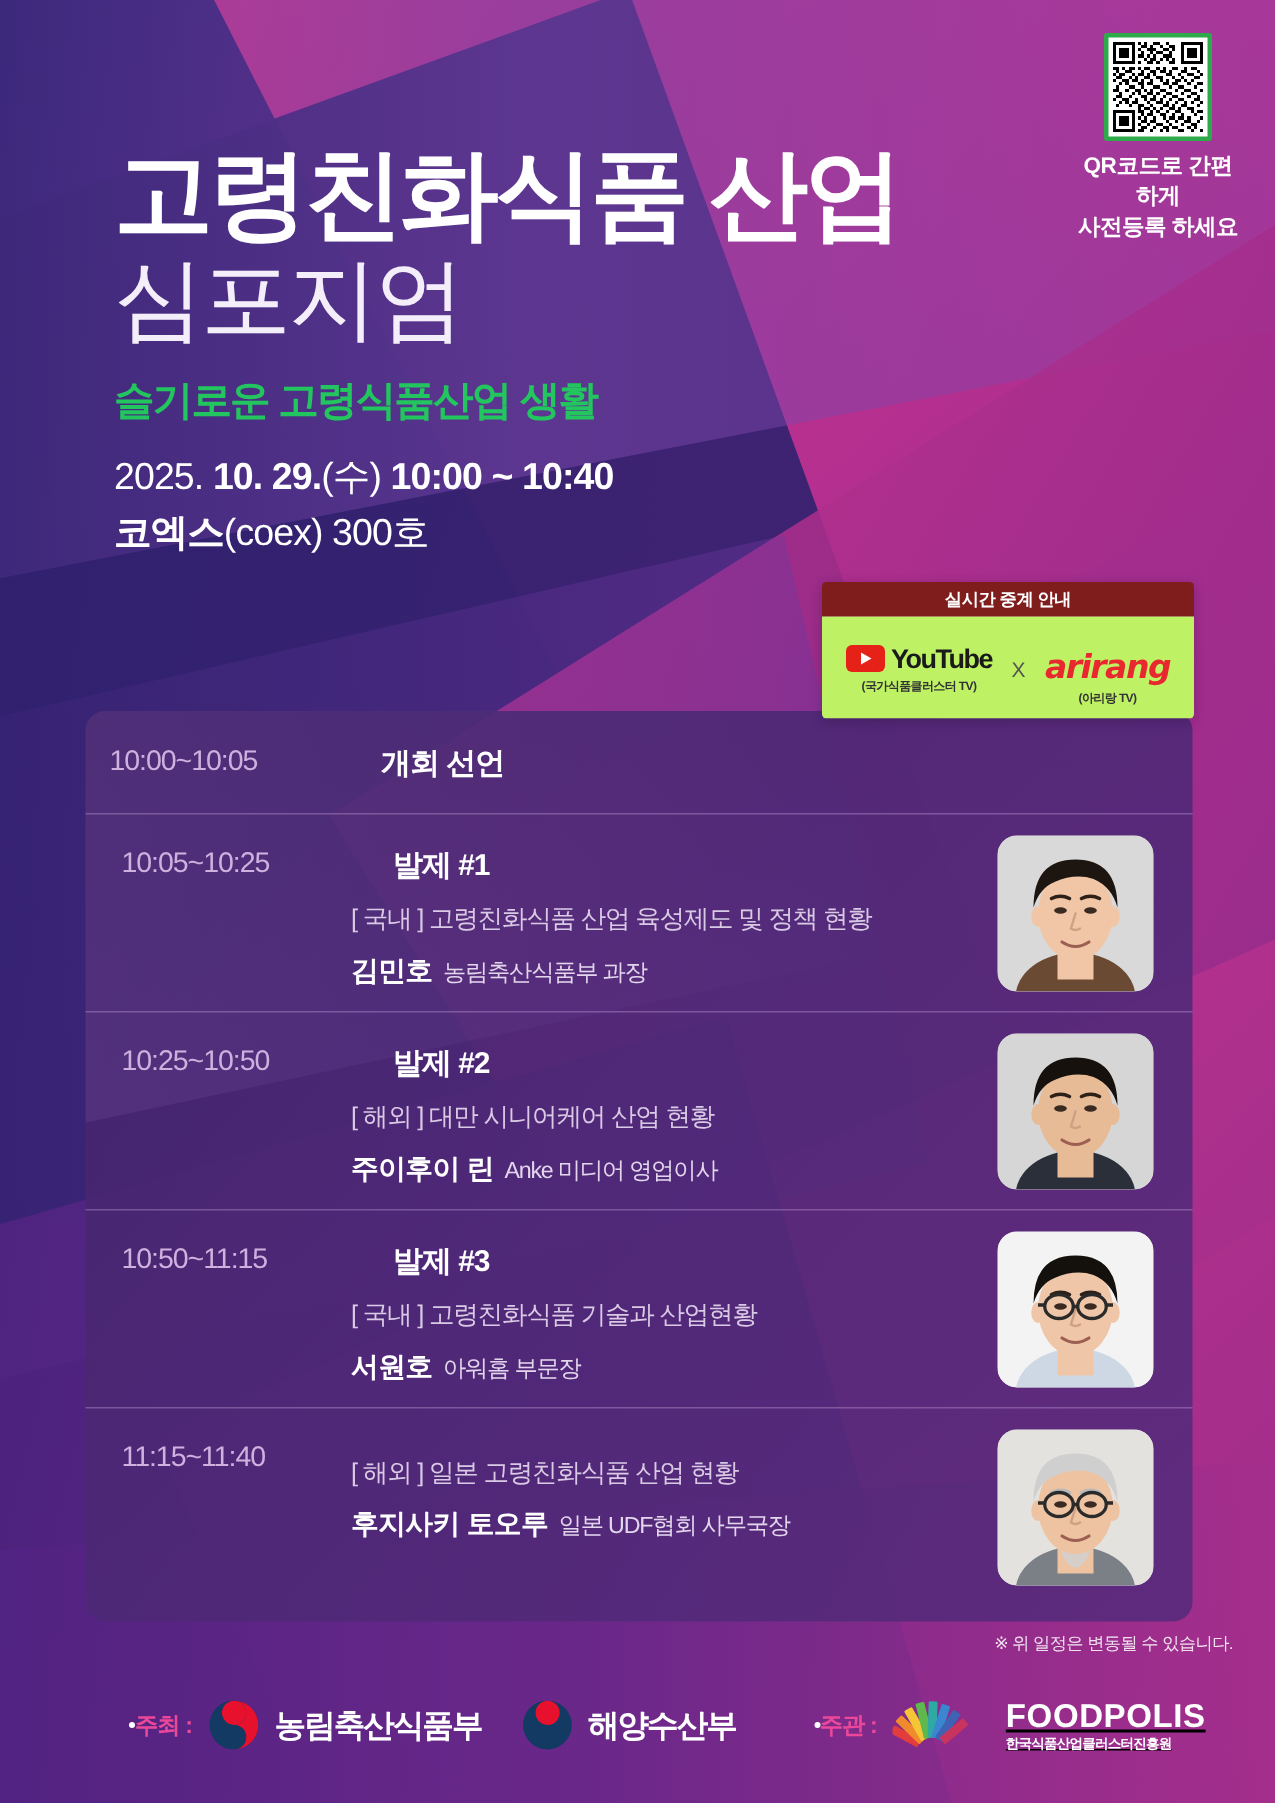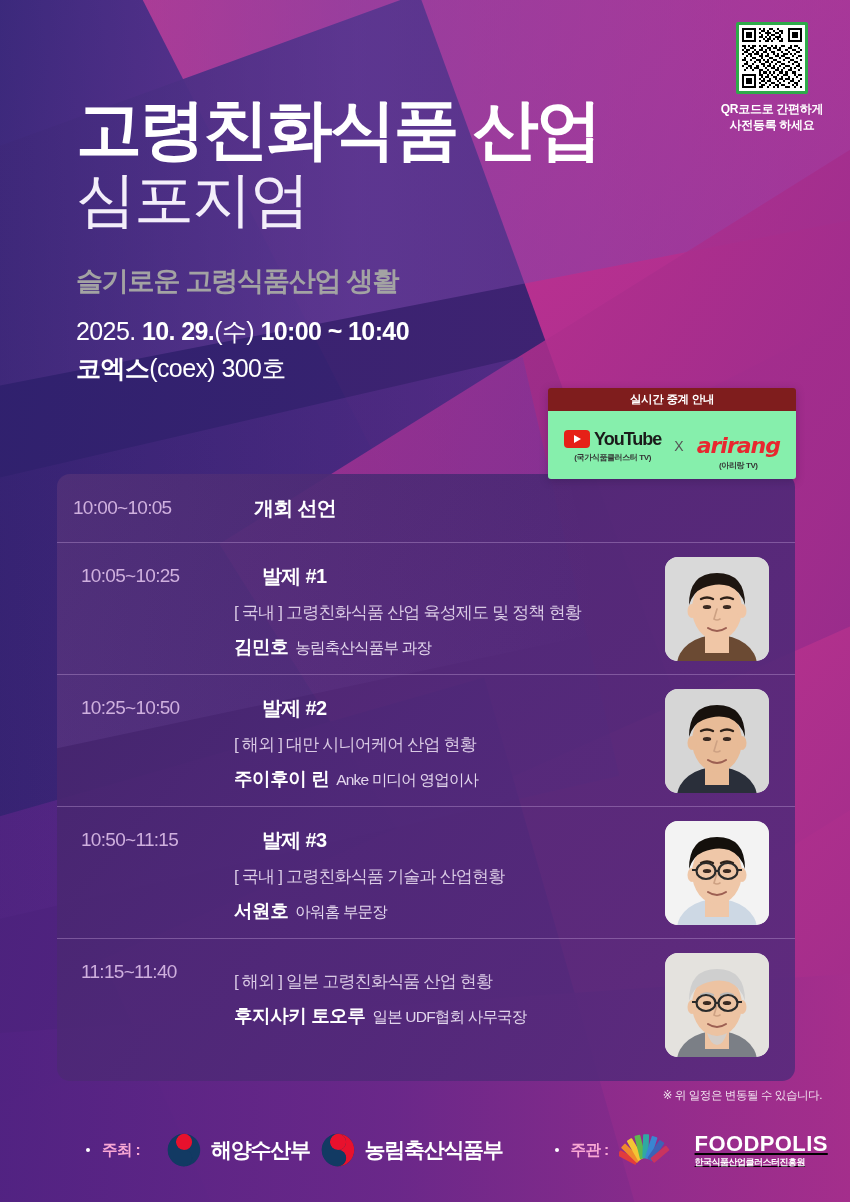--- a/index.html
+++ b/index.html
@@ -73,36 +73,36 @@
 
   
   .qr-block{position:absolute;top:22px;right:22px;width:112px;text-align:center;z-index:5;}
   .qr-frame{
     width:72px;height:72px;margin:0 auto;
     background:#fff;border:3px solid #2faa4a;
     padding:3px;border-radius:2px;
   }
   .qr-canvas{width:100%;height:100%;display:block;}
   .qr-caption{
-    margin-top:7px;color:#fff;font-size:12px;line-height:1.35;
+    margin-top:7px;color:#fff;font-size:15px;line-height:1.35;
     font-weight:700;letter-spacing:-.3px;
   }
 
   
   .headline{position:absolute;left:76px;top:96px;z-index:5;}
   .h-line1{
     font-size:66px;font-weight:700;color:#fff;line-height:1.0;
     letter-spacing:-2.5px;white-space:nowrap;
   }
   .h-line2{
     font-size:60px;font-weight:400;color:#f3eefa;line-height:1.12;
     letter-spacing:-2px;margin-top:4px;white-space:nowrap;
   }
   .subtitle{
-    margin-top:30px;font-size:27px;font-weight:700;color:#a3a3a3;
+    margin-top:16px;font-size:27px;font-weight:700;color:#22c55e;
     letter-spacing:-1.2px;white-space:nowrap;
   }
   .datetime{
     margin-top:16px;font-size:25px;color:#ffffff;letter-spacing:-.6px;
     white-space:nowrap;
   }
   .datetime .b{font-weight:700;}
   .venue{
     margin-top:4px;font-size:25px;color:#ffffff;letter-spacing:-.6px;
     white-space:nowrap;
@@ -113,21 +113,21 @@
   .live-box{
     position:absolute;left:548px;top:388px;width:248px;z-index:6;
     border-radius:3px;overflow:hidden;
     box-shadow:0 2px 8px rgba(30,10,50,.25);
   }
   .live-head{
     background:#7f1d1d;color:#fff;text-align:center;
     font-size:11.5px;font-weight:700;padding:4px 0 4px;letter-spacing:-.3px;
   }
   .live-body{
-    background:#86efac;padding:9px 10px 8px;
+    background:#bef264;padding:9px 10px 8px;
     display:flex;align-items:center;justify-content:center;gap:13px;
   }
   .brand{text-align:center;}
   .yt-row{display:flex;align-items:center;gap:4px;justify-content:center;}
   .yt-badge{
     width:26px;height:18px;background:#e62117;border-radius:4px;
     display:flex;align-items:center;justify-content:center;
   }
   .yt-tri{
     width:0;height:0;border-left:7px solid #fff;
@@ -201,22 +201,22 @@
     color:#f1e2ef;font-size:11.5px;letter-spacing:-.4px;font-weight:400;
   }
 
   
   .footer{
     position:absolute;left:0;right:0;bottom:0;height:104px;z-index:6;
     display:flex;align-items:center;
   }
   .f-group{display:flex;align-items:center;}
   .f-label{
-    color:#f9a8d4;font-size:15.5px;font-weight:700;letter-spacing:-.6px;
-    display:flex;align-items:center;gap:12px;white-space:nowrap;
+    color:#ec4899;font-size:15.5px;font-weight:700;letter-spacing:-.6px;
+    display:flex;align-items:center;gap:0;white-space:nowrap;
   }
   .bullet{width:4px;height:4px;border-radius:50%;background:#fff;display:inline-block;}
   .org{display:flex;align-items:center;gap:9px;margin-left:10px;}
   .org-name{color:#fff;font-size:21px;font-weight:700;letter-spacing:-1.3px;white-space:nowrap;}
   .taegeuk{width:36px;height:36px;flex:0 0 auto;}
   .fp-logo{display:flex;align-items:center;gap:24px;margin-left:10px;text-decoration:underline;}
   .fan{width:52px;height:34px;flex:0 0 auto;}
   .fp-text{line-height:1;}
   .fp-main{
     color:#fff;font-size:22px;font-weight:700;letter-spacing:.4px;
@@ -629,38 +629,38 @@
   </div>
 
   <div class="note">※ 위 일정은 변동될 수 있습니다.</div>
 
   <div class="footer">
     <div class="f-group" style="margin-left:86px;">
       <span class="f-label">
         <span class="bullet"></span>
         <span>주최 :</span>
       </span>
-      <span class="org" style="margin-left:26px;">
-        <svg class="taegeuk" viewBox="0 0 40 40" aria-hidden="true">
-          <path d="M20 2 A18 18 0 1 1 19.99 2 Z" fill="#123a63"></path>
-          <circle cx="20" cy="11" r="9" fill="#e8112d"></circle>
-          <circle cx="20" cy="29" r="9" fill="#123a63"></circle>
-          <path d="M20 2 a18 18 0 0 0 0 36 a9 9 0 0 0 0 -18 a9 9 0 0 1 0 -18 Z" fill="#123a63"></path>
-        </svg>
-        <span class="org-name">해양수산부</span>
-      </span>
       <span class="org">
         <svg class="taegeuk" viewBox="0 0 40 40" aria-hidden="true">
           <path d="M20 2 A18 18 0 1 1 19.99 2 Z" fill="#123a63"></path>
           <path d="M20 2 a18 18 0 0 1 0 36 a9 9 0 0 1 0 -18 a9 9 0 0 0 0 -18 Z" fill="#e8112d"></path>
           <circle cx="20" cy="11" r="9" fill="#e8112d"></circle>
           <circle cx="20" cy="29" r="9" fill="#123a63"></circle>
           <path d="M20 2 a18 18 0 0 0 0 36 a9 9 0 0 0 0 -18 a9 9 0 0 1 0 -18 Z" fill="#123a63"></path>
         </svg>
         <span class="org-name">농림축산식품부</span>
+      </span>
+      <span class="org" style="margin-left:26px;">
+        <svg class="taegeuk" viewBox="0 0 40 40" aria-hidden="true">
+          <path d="M20 2 A18 18 0 1 1 19.99 2 Z" fill="#123a63"></path>
+          <circle cx="20" cy="11" r="9" fill="#e8112d"></circle>
+          <circle cx="20" cy="29" r="9" fill="#123a63"></circle>
+          <path d="M20 2 a18 18 0 0 0 0 36 a9 9 0 0 0 0 -18 a9 9 0 0 1 0 -18 Z" fill="#123a63"></path>
+        </svg>
+        <span class="org-name">해양수산부</span>
       </span>
     </div>
 
     <div class="f-group" style="margin-left:52px;">
       <span class="f-label">
         <span class="bullet"></span>
         <span>주관 :</span>
       </span>
       <span class="fp-logo">
         <svg class="fan" viewBox="0 0 56 36" aria-hidden="true">

